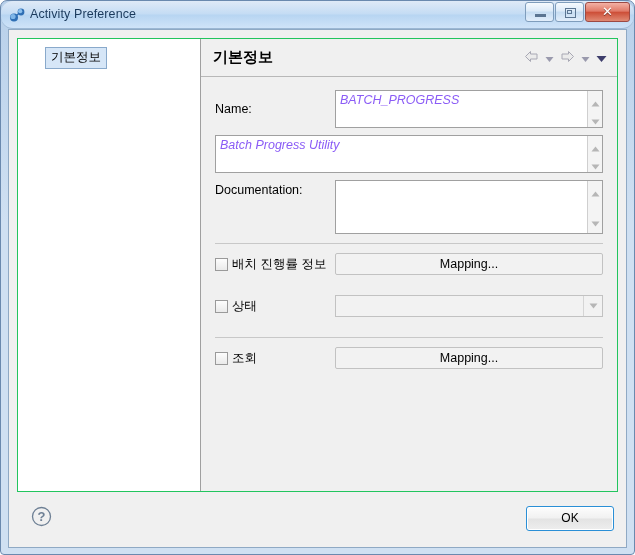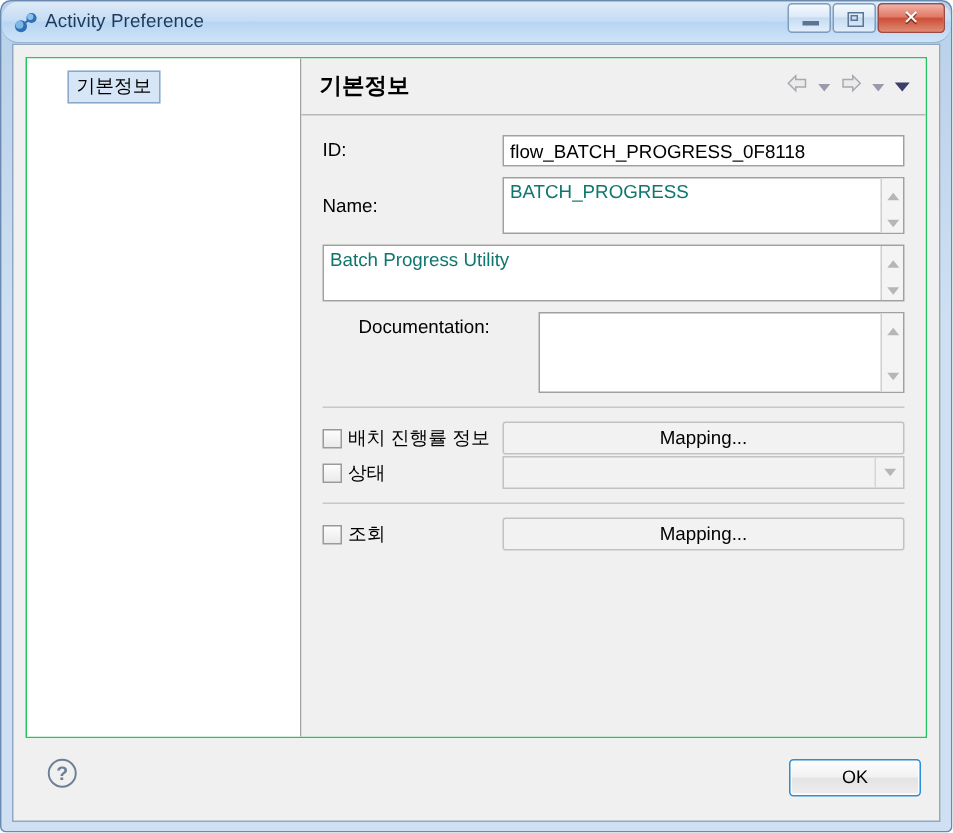--- a/index.html
+++ b/index.html
@@ -187,21 +187,21 @@
     margin-bottom: 7px;
   }
   .lbl {
     width: 120px;
     flex: 0 0 auto;
     font-size: 12.5px;
     color: #000000;
     padding-top: 3px;
   }
   .lbl.mid { padding-top: 12px; }
-  .lbl.doc { padding-top: 3px; margin-left: 24px; }
+  .lbl.doc { padding-top: 3px; }
 
   .field { flex: 1 1 auto; position: relative; }
 
   .textin {
     width: 100%;
     height: 21px;
     border: 1px solid #a0a0a0;
     background: #ffffff;
     box-sizing: border-box;
     font-family: inherit;
@@ -216,25 +216,26 @@
     background: #ffffff;
     box-sizing: border-box;
     display: flex;
   }
   .area {
     flex: 1 1 auto;
     border: 0;
     resize: none;
     font-family: inherit;
     font-size: 12.5px;
-    color: #0f766e;
+    color: #8b5cf6;
     padding: 2px 4px;
     outline: none;
     background: transparent;
     overflow: hidden;
+    font-style: italic;
   }
   .vscroll {
     width: 15px;
     flex: 0 0 auto;
     background: #f4f4f4;
     border-left: 1px solid #cfcfcf;
     display: flex;
     flex-direction: column;
     justify-content: space-between;
     align-items: center;
@@ -249,21 +250,21 @@
   .divider {
     height: 1px;
     background: #c8c8c8;
     margin: 9px 0 9px 0;
   }
 
   
   .crow {
     display: flex;
     align-items: center;
-    margin-bottom: 1px;
+    margin-bottom: 20px;
   }
   .cbox-label {
     width: 120px;
     flex: 0 0 auto;
     display: flex;
     align-items: center;
     gap: 4px;
     font-size: 12.5px;
     color: #000000;
   }
@@ -406,26 +407,20 @@
             <span class="nav-ico">
               <svg width="11" height="8" viewBox="0 0 11 8">
                 <path d="M0.5 1 L10.5 1 L5.5 7 Z" fill="#3d3d6b"></path>
               </svg>
             </span>
           </div>
         </div>
 
         <div class="form">
 
-          <div class="row">
-            <div class="lbl">ID:</div>
-            <div class="field">
-              <input class="textin" type="text" value="flow_BATCH_PROGRESS_0F8118" style="">
-            </div>
-          </div>
 
           <div class="row">
             <div class="lbl mid">Name:</div>
             <div class="field">
               <div class="area-wrap h2">
                 <textarea class="area" style="">BATCH_PROGRESS</textarea>
                 <div class="vscroll">
                   <span class="sb-arrow">
                     <svg width="9" height="6" viewBox="0 0 9 6">
                         <path d="M4.5 0.5 L8.5 5.5 L0.5 5.5 Z" fill="#b6b6b6"></path>

